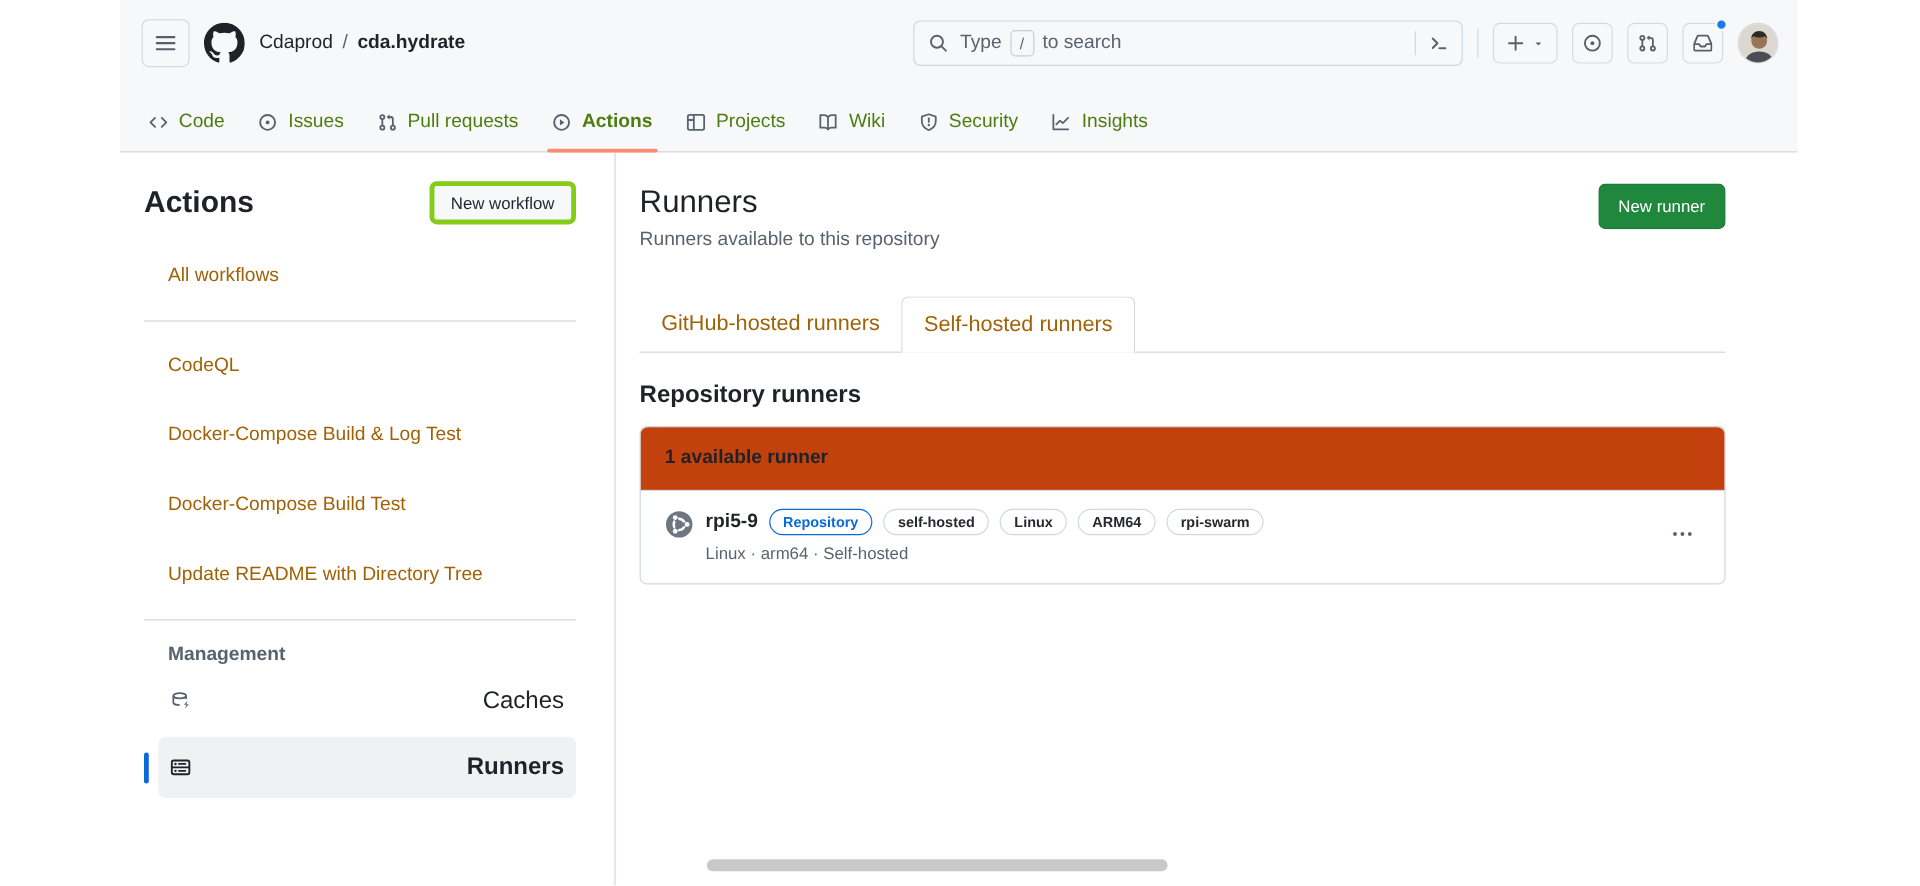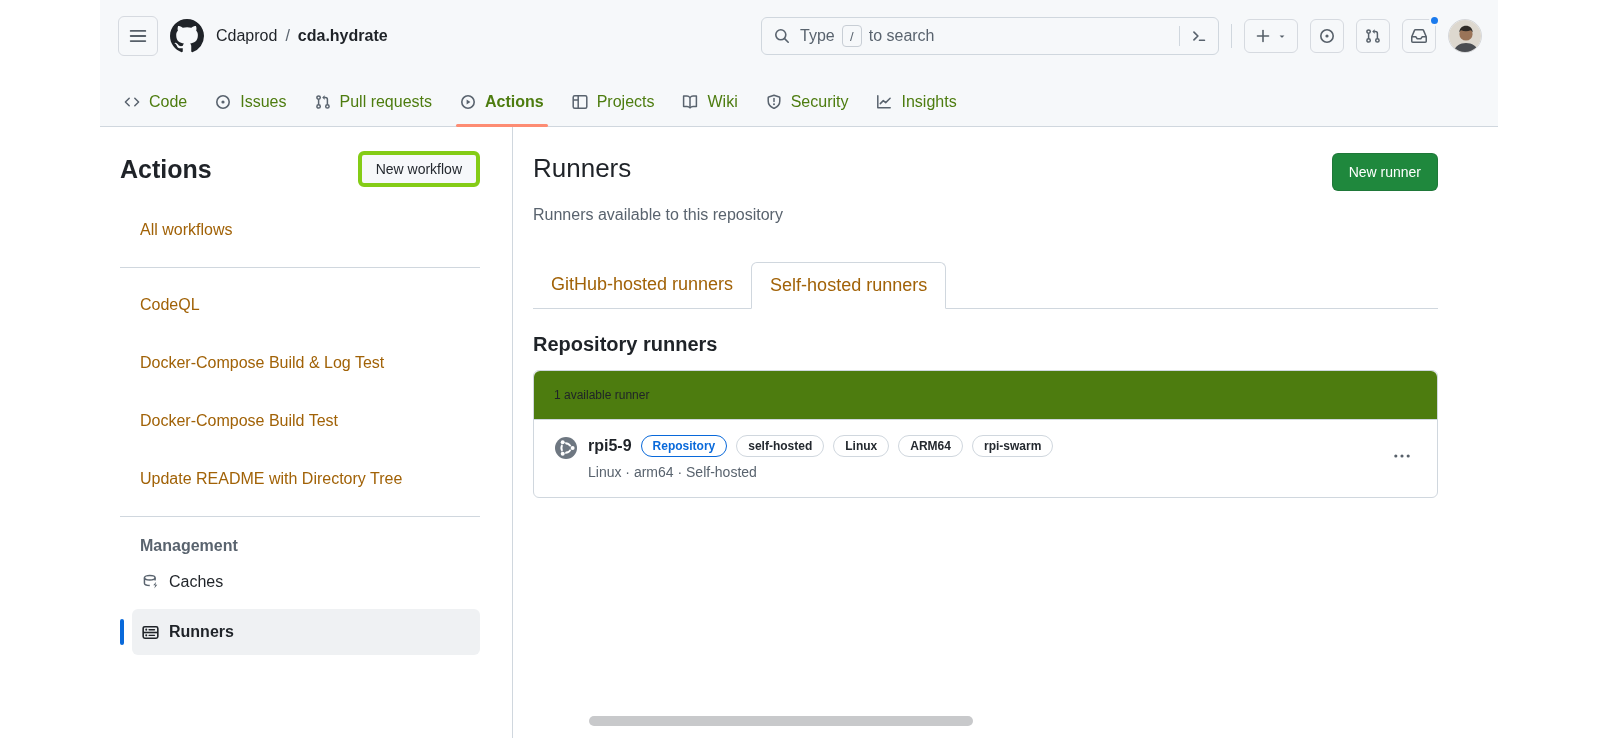--- a/index.html
+++ b/index.html
@@ -46,43 +46,43 @@
   .sidebar { width:413px; flex:0 0 413px; border-right:1px solid #d0d7de; padding:24px 32px 24px 20px; }
   .sidebar-head { display:flex; justify-content:space-between; align-items:center; }
   .sidebar-title { font-size:25px; font-weight:bold; }
   .btn-secondary { height:36px; padding:0 14px; font-size:14px; font-weight:500; color:#24292f;
                    background:#f6f8fa; border:4px solid #84cc16; border-radius:6px; cursor:pointer; }
   .wf-list { list-style:none; margin-top:14px; }
   .wf-item { padding:20px 0 20px 20px; font-size:16px; color:#a16207; border-radius:6px; cursor:pointer; }
   .side-divider { border:none; border-top:1px solid #d0d7de; margin:8px 0; }
   .section-label { margin:20px 0 4px 20px; font-size:16px; font-weight:bold; color:#59636e; }
   .mgmt-item { display:flex; align-items:center; gap:10px; margin:4px 0 4px 12px; padding:14px 10px;
-               font-size:16px; color:#1f2328; border-radius:6px; cursor:pointer; position:relative; }
+               font-size:20px; color:#1f2328; border-radius:6px; cursor:pointer; position:relative;justify-content:space-between; }
   .mgmt-item svg { color:#59636e; flex:0 0 auto; }
   .mgmt-item.active { background:#eff1f3; font-weight:bold; }
   .mgmt-item.active svg { color:#1f2328; }
   .mgmt-item.active .active-bar { position:absolute; left:-12px; top:50%; transform:translateY(-50%);
                width:4px; height:26px; background:#0969da; border-radius:3px; }
 
   .content { flex:1; padding:26px 60px 0 20px; min-width:0; }
   .title-row { display:flex; justify-content:space-between; align-items:flex-start; }
   .page-title { font-size:26px; font-weight:400; color:#1f2328; }
-  .page-subtitle { margin-top:22px; font-size:16px; color:#59636e; }
+  .page-subtitle { margin-top:7px; font-size:16px; color:#59636e; }
   .btn-primary { height:38px; padding:0 16px; font-size:14px; font-weight:500; color:#fff;
                  background:#1f883d; border:1px solid rgba(31,35,40,.15); border-radius:6px; cursor:pointer; }
 
   .tabnav { display:flex; margin-top:38px; border-bottom:1px solid #d0d7de; }
   .tabnav-tab { padding:12px 18px; font-size:18px; color:#a16207; cursor:pointer; }
   .tabnav-tab.active { background:#fff; border:1px solid #d0d7de; border-bottom:1px solid #fff;
                  margin-bottom:-1px; border-radius:6px 6px 0 0; }
 
   .section-title { margin:24px 0 14px; font-size:20px; font-weight:bold; }
   .card { border:1px solid #d0d7de; border-radius:6px; background:#fff; }
-  .card-header { background:#4d7c0f; border-bottom:1px solid #d0d7de; border-radius:6px 6px 0 0;
-                 padding:17px 20px; font-size:12px; font-weight:normal; }
+  .card-header { background:#c2410c; border-bottom:1px solid #d0d7de; border-radius:6px 6px 0 0;
+                 padding:17px 20px; font-size:16px; font-weight:bold; }
   .runner-row { display:flex; align-items:flex-start; gap:10px; padding:15px 20px 17px; }
   .os-icon { flex:0 0 auto; margin-top:1px; }
   .runner-main { flex:1; min-width:0; }
   .runner-line1 { display:flex; align-items:center; gap:9px; flex-wrap:wrap; }
   .runner-name { font-size:16px; font-weight:bold; }
   .badge-repo { border:1px solid #0969da; color:#0969da; border-radius:999px; padding:3px 11px;
                 font-size:12px; font-weight:bold; cursor:pointer; }
   .label-pill { border:1px solid #d0d7de; color:#24292f; border-radius:999px; padding:3px 11px;
                 font-size:12px; font-weight:bold; }
   .runner-meta { margin-top:7px; font-size:14px; color:#59636e; }

